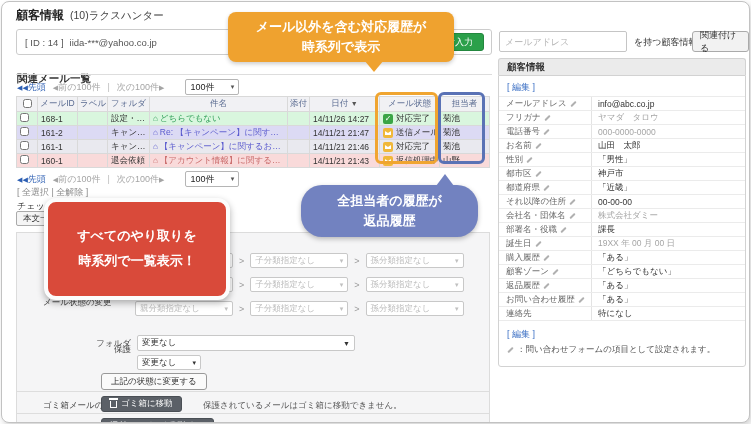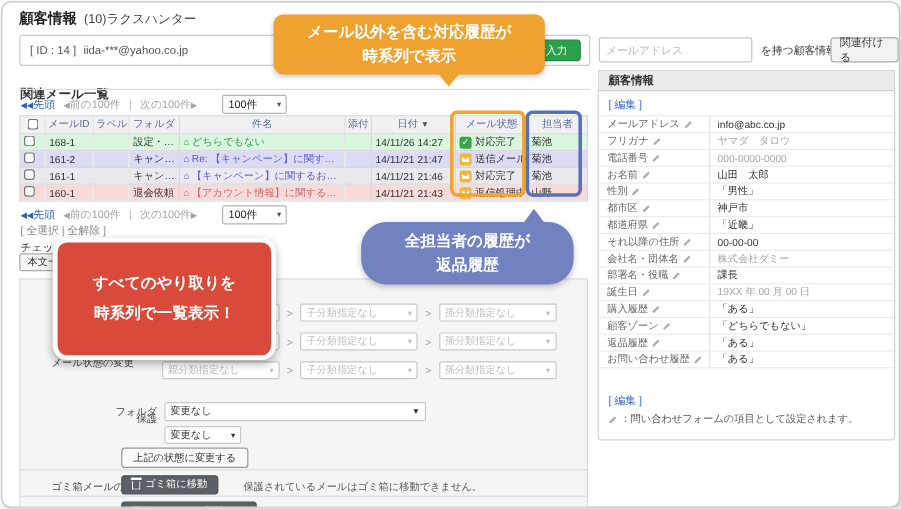--- a/index.html
+++ b/index.html
@@ -456,20 +456,26 @@
           </span>
           <span class="val">「ある」</span>
         </div>
       <div class="crow">
           <span class="lbl">
             <span>お問い合わせ履歴</span>
             <span class="pencil"></span>
           </span>
           <span class="val">「ある」</span>
         </div>
+      <div class="crow">
+          <span class="lbl">
+            <span>連絡先</span>
+          </span>
+          <span class="val">特になし</span>
+        </div>
     </div>
     <div class="edit-link" id="panel-edit-bottom">[ 編集 ]</div>
     <div id="panel-footnote">
         <span class="pencil" style="margin:0 3px 0 0;"></span>
         <span>：問い合わせフォームの項目として設定されます。</span>
       </div>
   </div>
 
   <div class="abs callout" id="callout-orange">
     <div>メール以外を含む対応履歴が</div>

